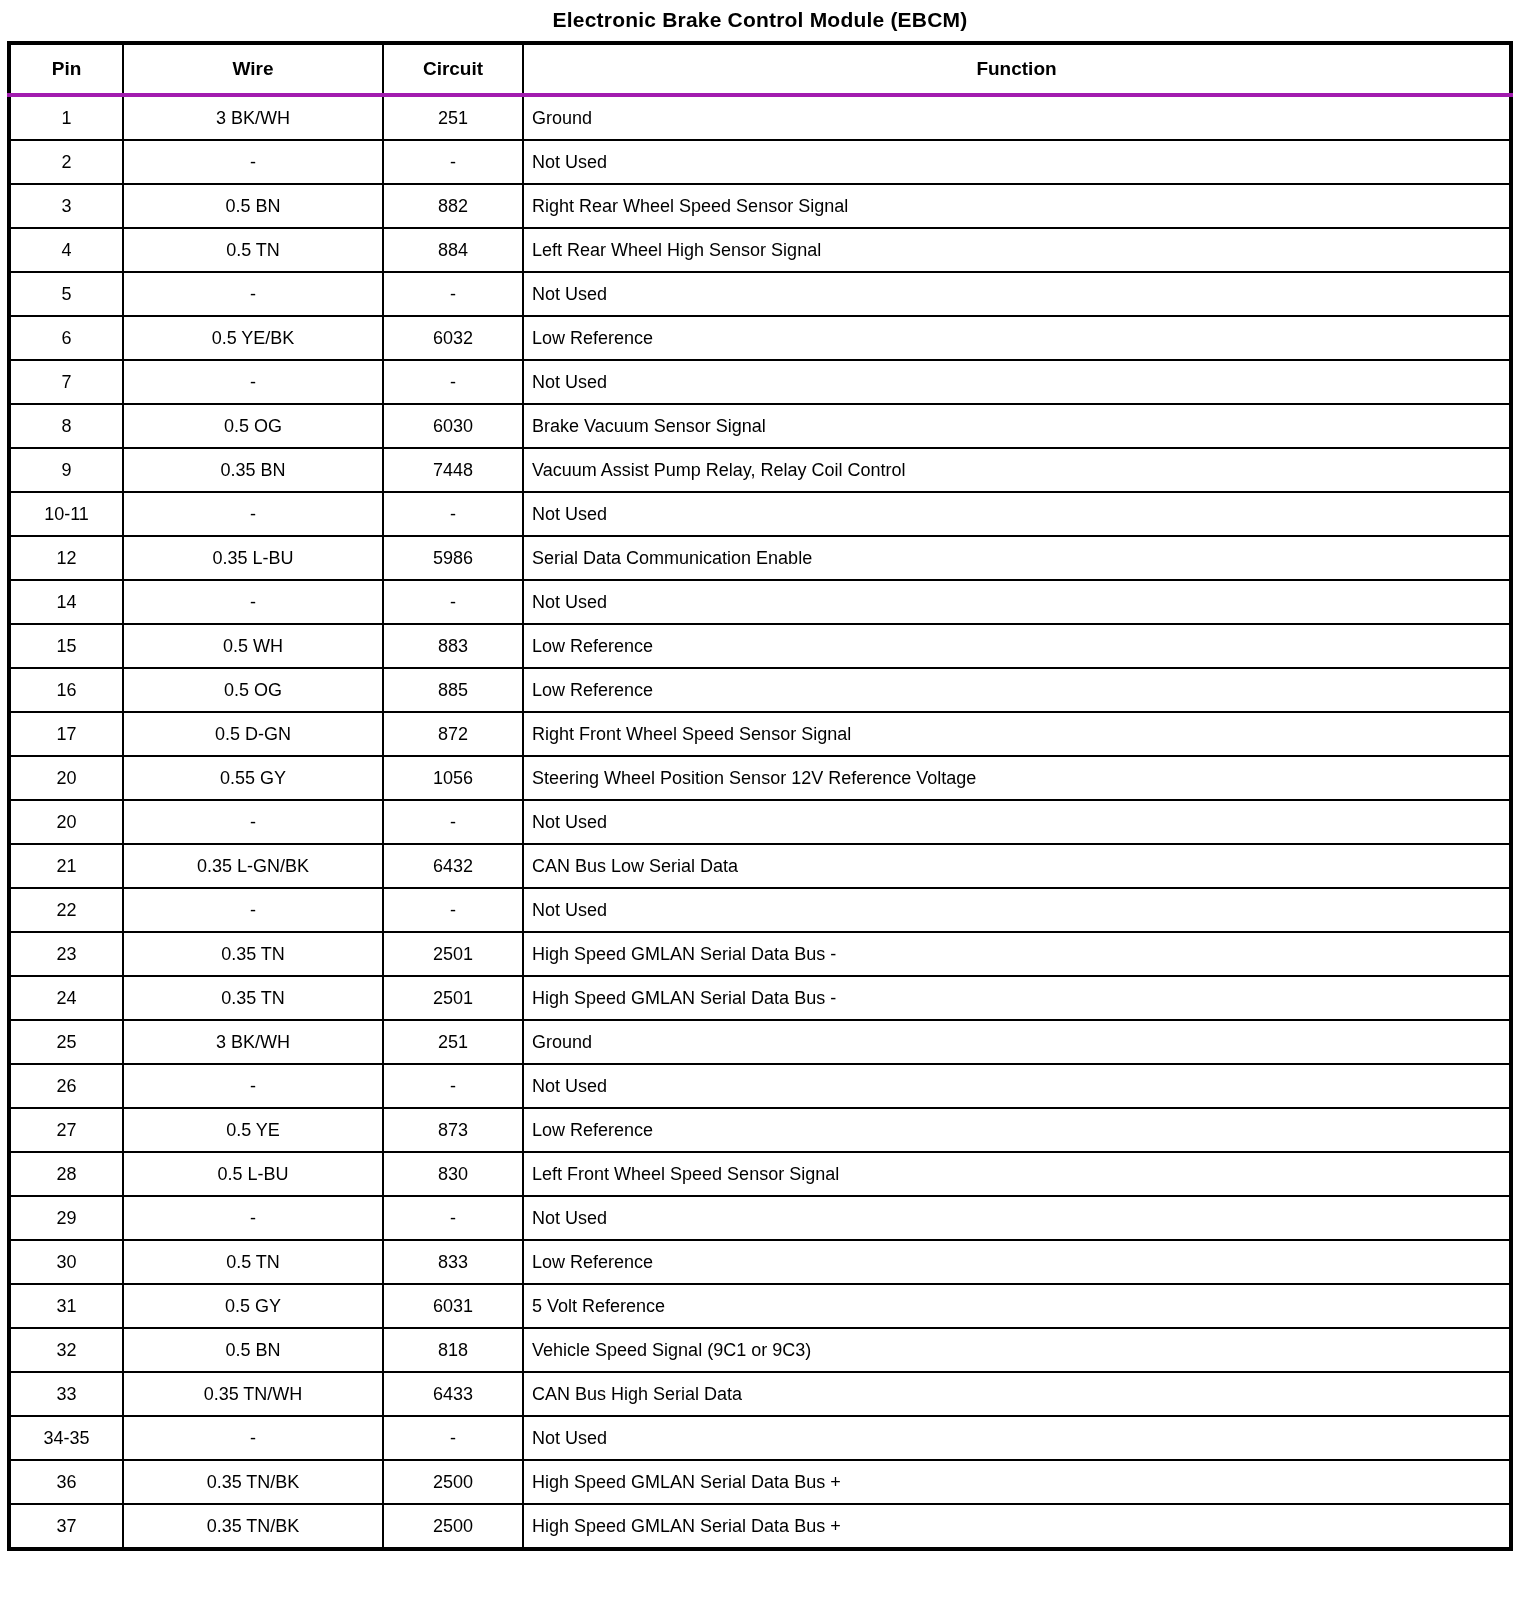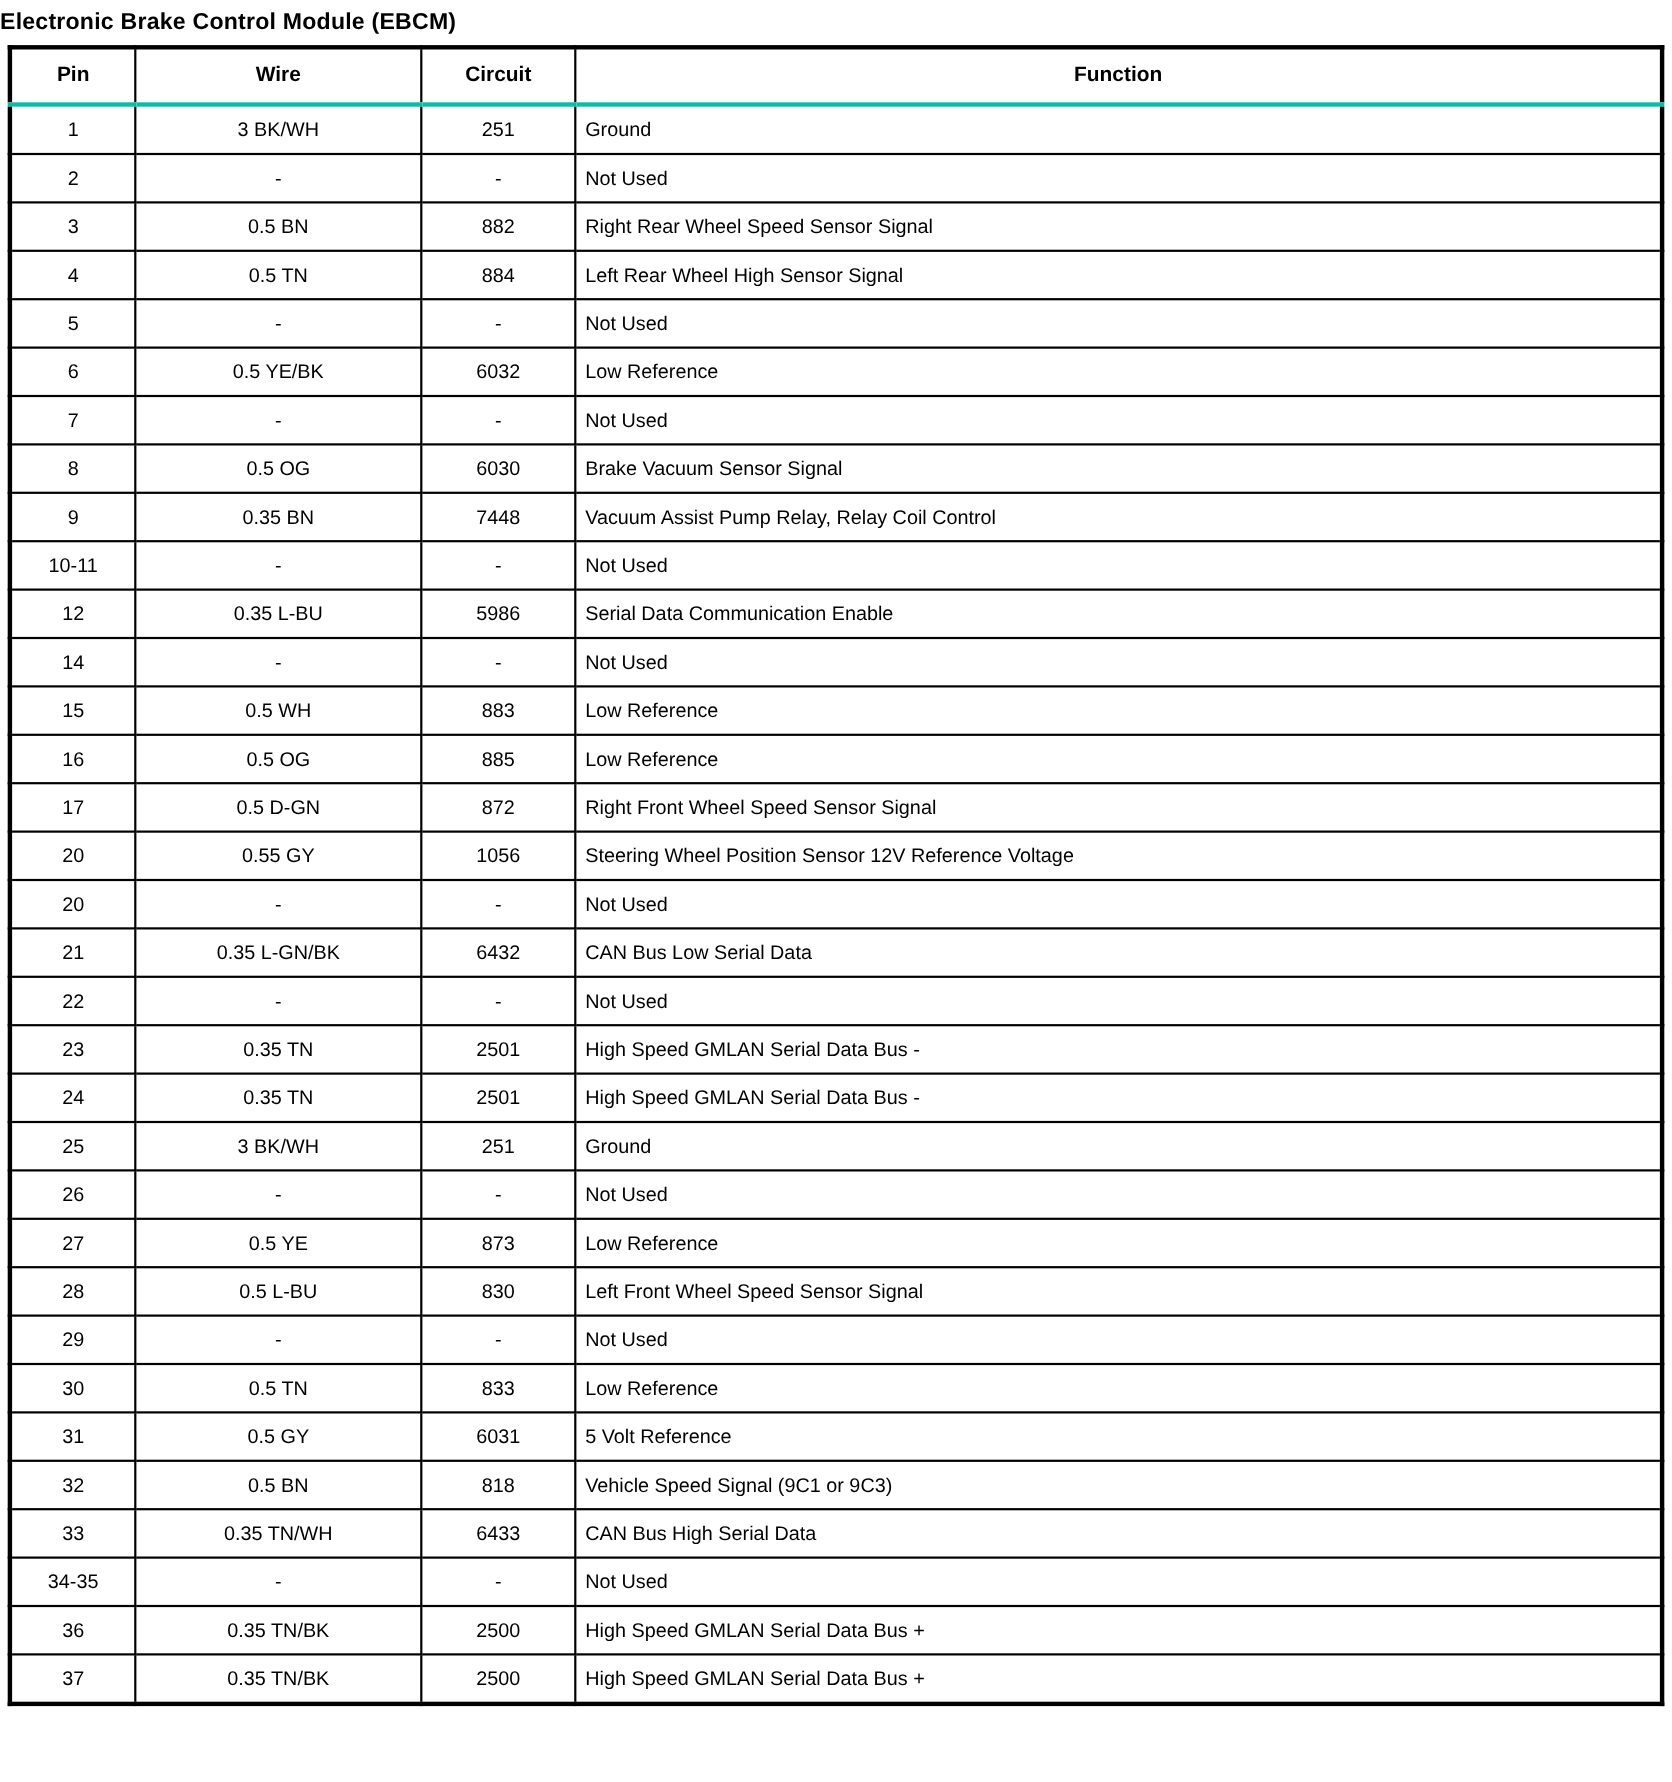--- a/index.html
+++ b/index.html
@@ -9,21 +9,21 @@
     color: #000000;
     font-family: "Liberation Sans", sans-serif;
   }
   .page {
     width: 1520px;
     height: 1620px;
     background: #ffffff;
     box-sizing: border-box;
   }
   .doc-title {
-    text-align: left;
+    text-align: center;
     font-weight: bold;
     font-size: 21px;
     padding-top: 8px;
     padding-bottom: 9px;
     letter-spacing: 0.2px;
   }
   table.pinout {
     border-collapse: collapse;
     table-layout: fixed;
     margin-left: 7px;
@@ -38,21 +38,21 @@
   table.pinout td {
     border: 2px solid #000000;
     overflow: hidden;
     white-space: nowrap;
   }
   table.pinout thead th {
     height: 46px;
     font-size: 19px;
     font-weight: bold;
     text-align: center;
-    border-bottom: 4px solid #14b8a6;
+    border-bottom: 4px solid #a21caf;
     vertical-align: middle;
   }
   table.pinout tbody td {
     height: 40px;
     font-size: 18px;
     vertical-align: middle;
   }
   td.cell-pin, td.cell-wire, td.cell-circuit {
     text-align: center;
   }

